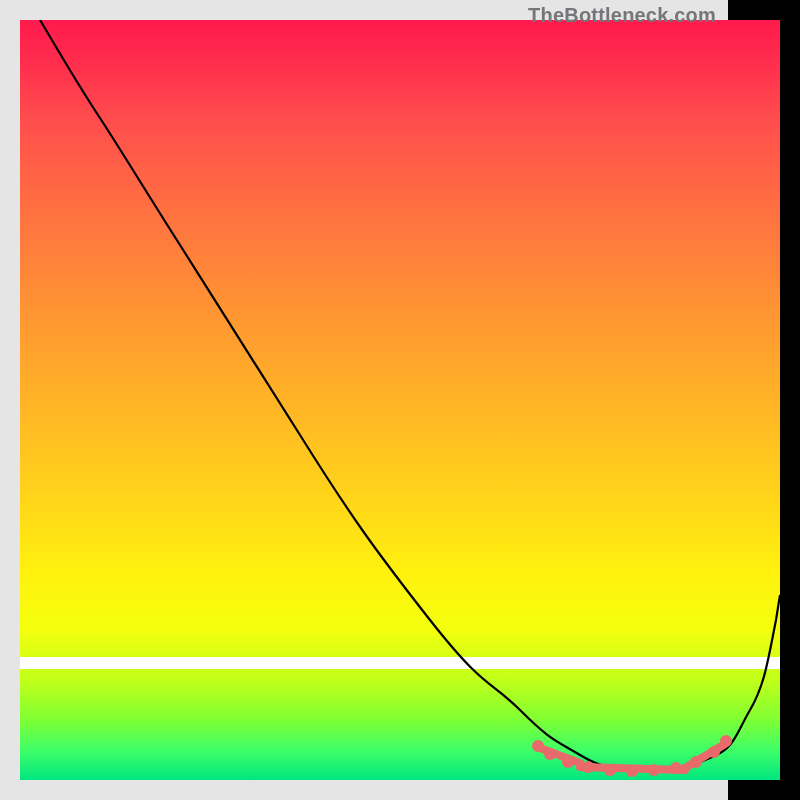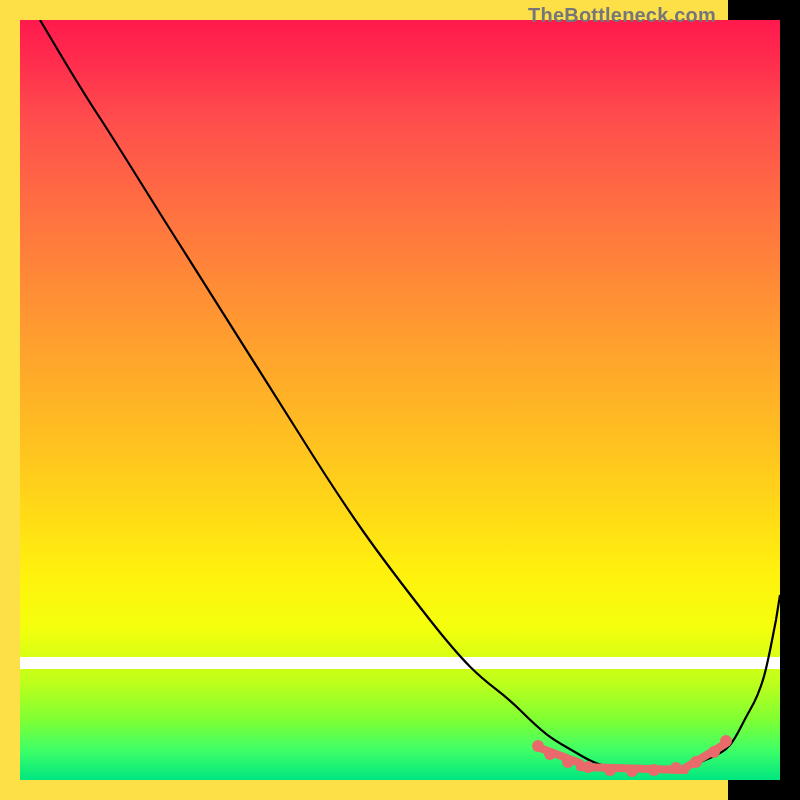--- a/index.html
+++ b/index.html
@@ -1,17 +1,17 @@
 <!DOCTYPE html>
 <html><head>
 <meta charset="utf-8">
 <style>
  *{margin:0;padding:0;box-sizing:border-box}
  html,body{width:800px;height:800px;overflow:hidden;background:#000}
- #stage{position:relative;width:728px;height:800px;background:#fde047}
+ #stage{position:relative;width:728px;height:800px;background:#e5e5e5}
  #plot{
    position:absolute;left:20px;top:20px;width:760px;height:760px;
    background:linear-gradient(to bottom,
      #ff1a4d 0%,
      #ff2b4d 5%,
      #ff4d4d 13%,
      #ff7340 26%,
      #ff9433 38%,
      #ffb326 50%,
      #ffd21a 62%,

